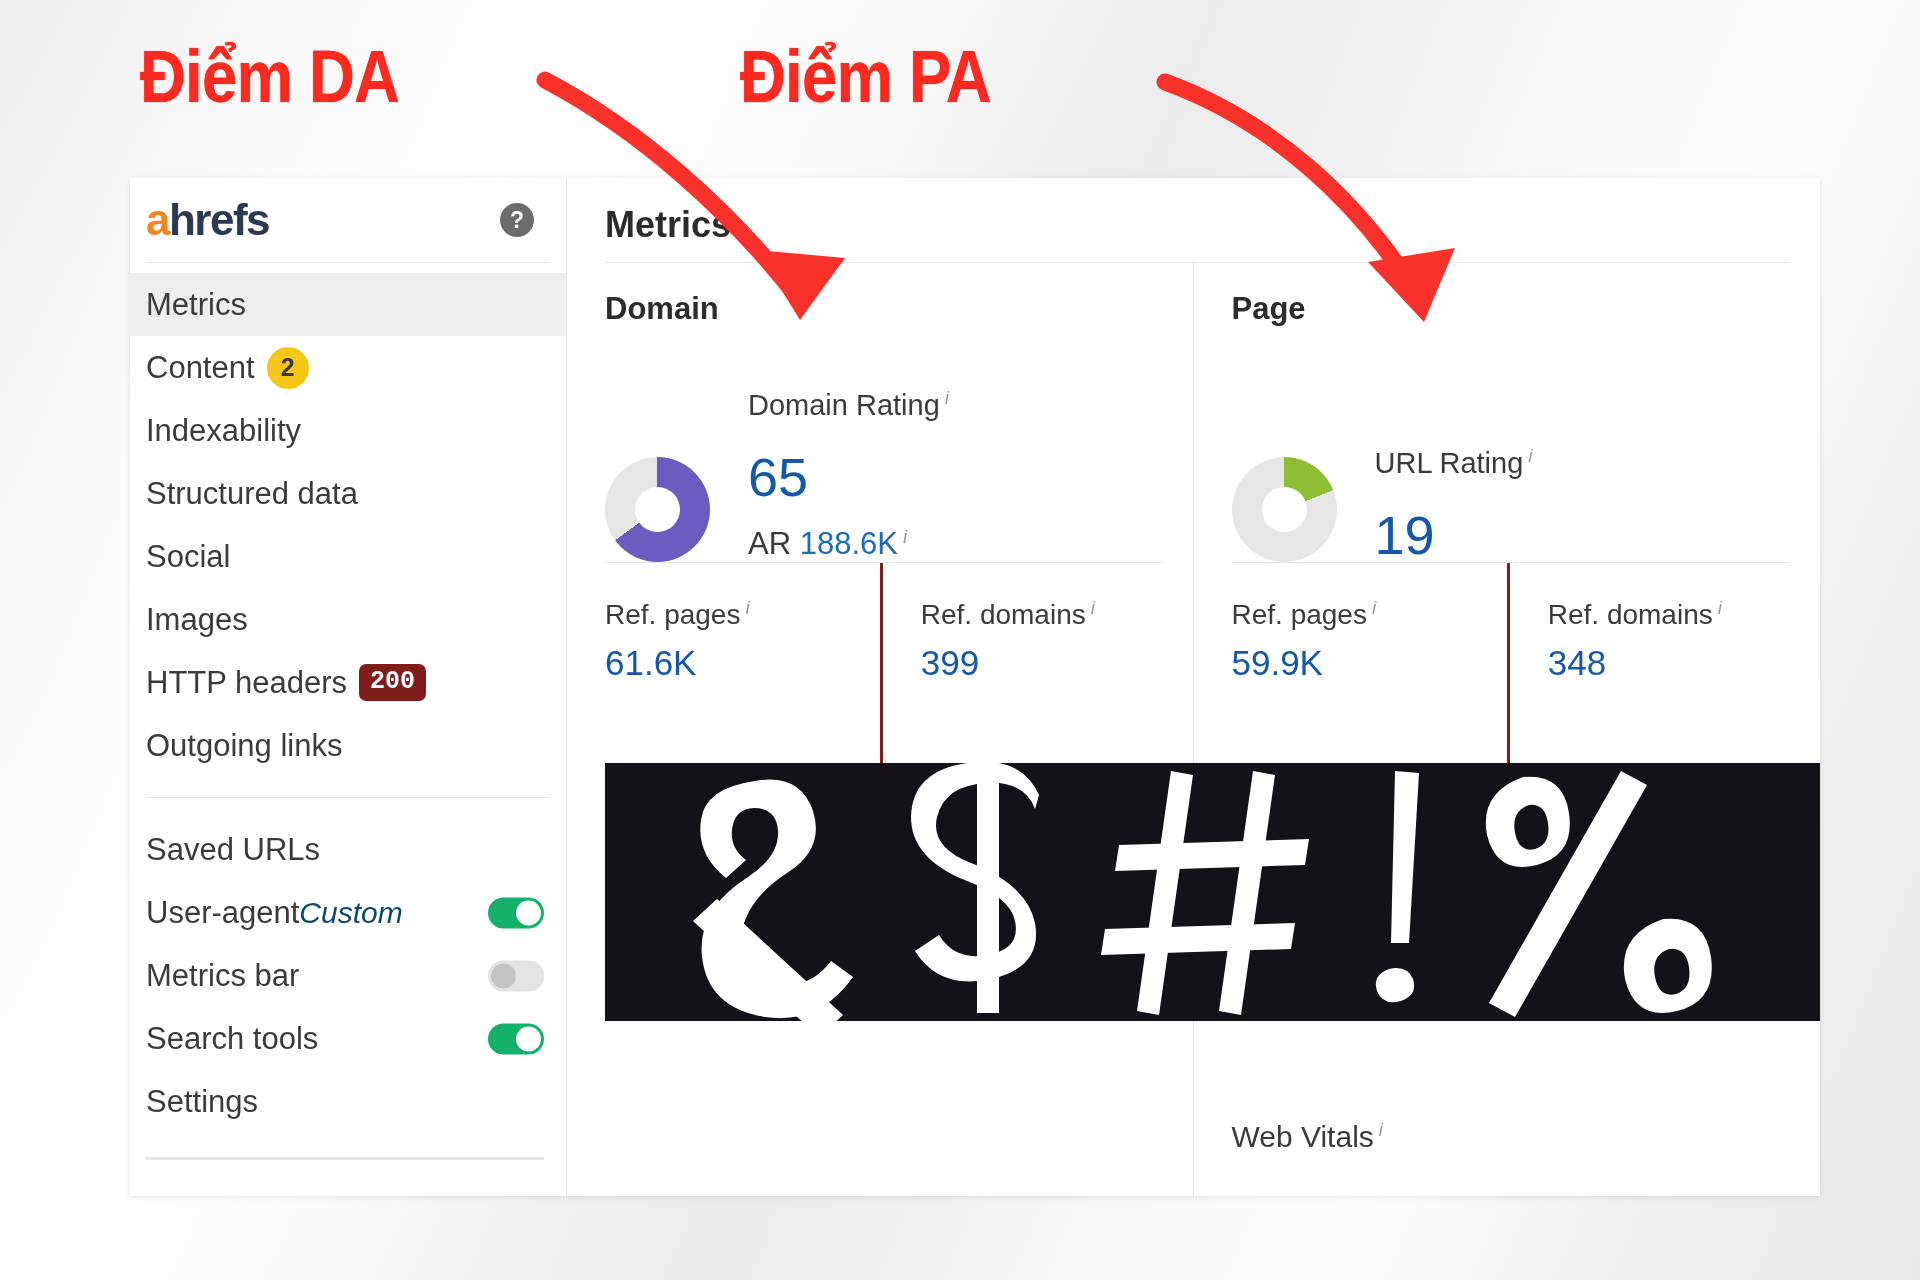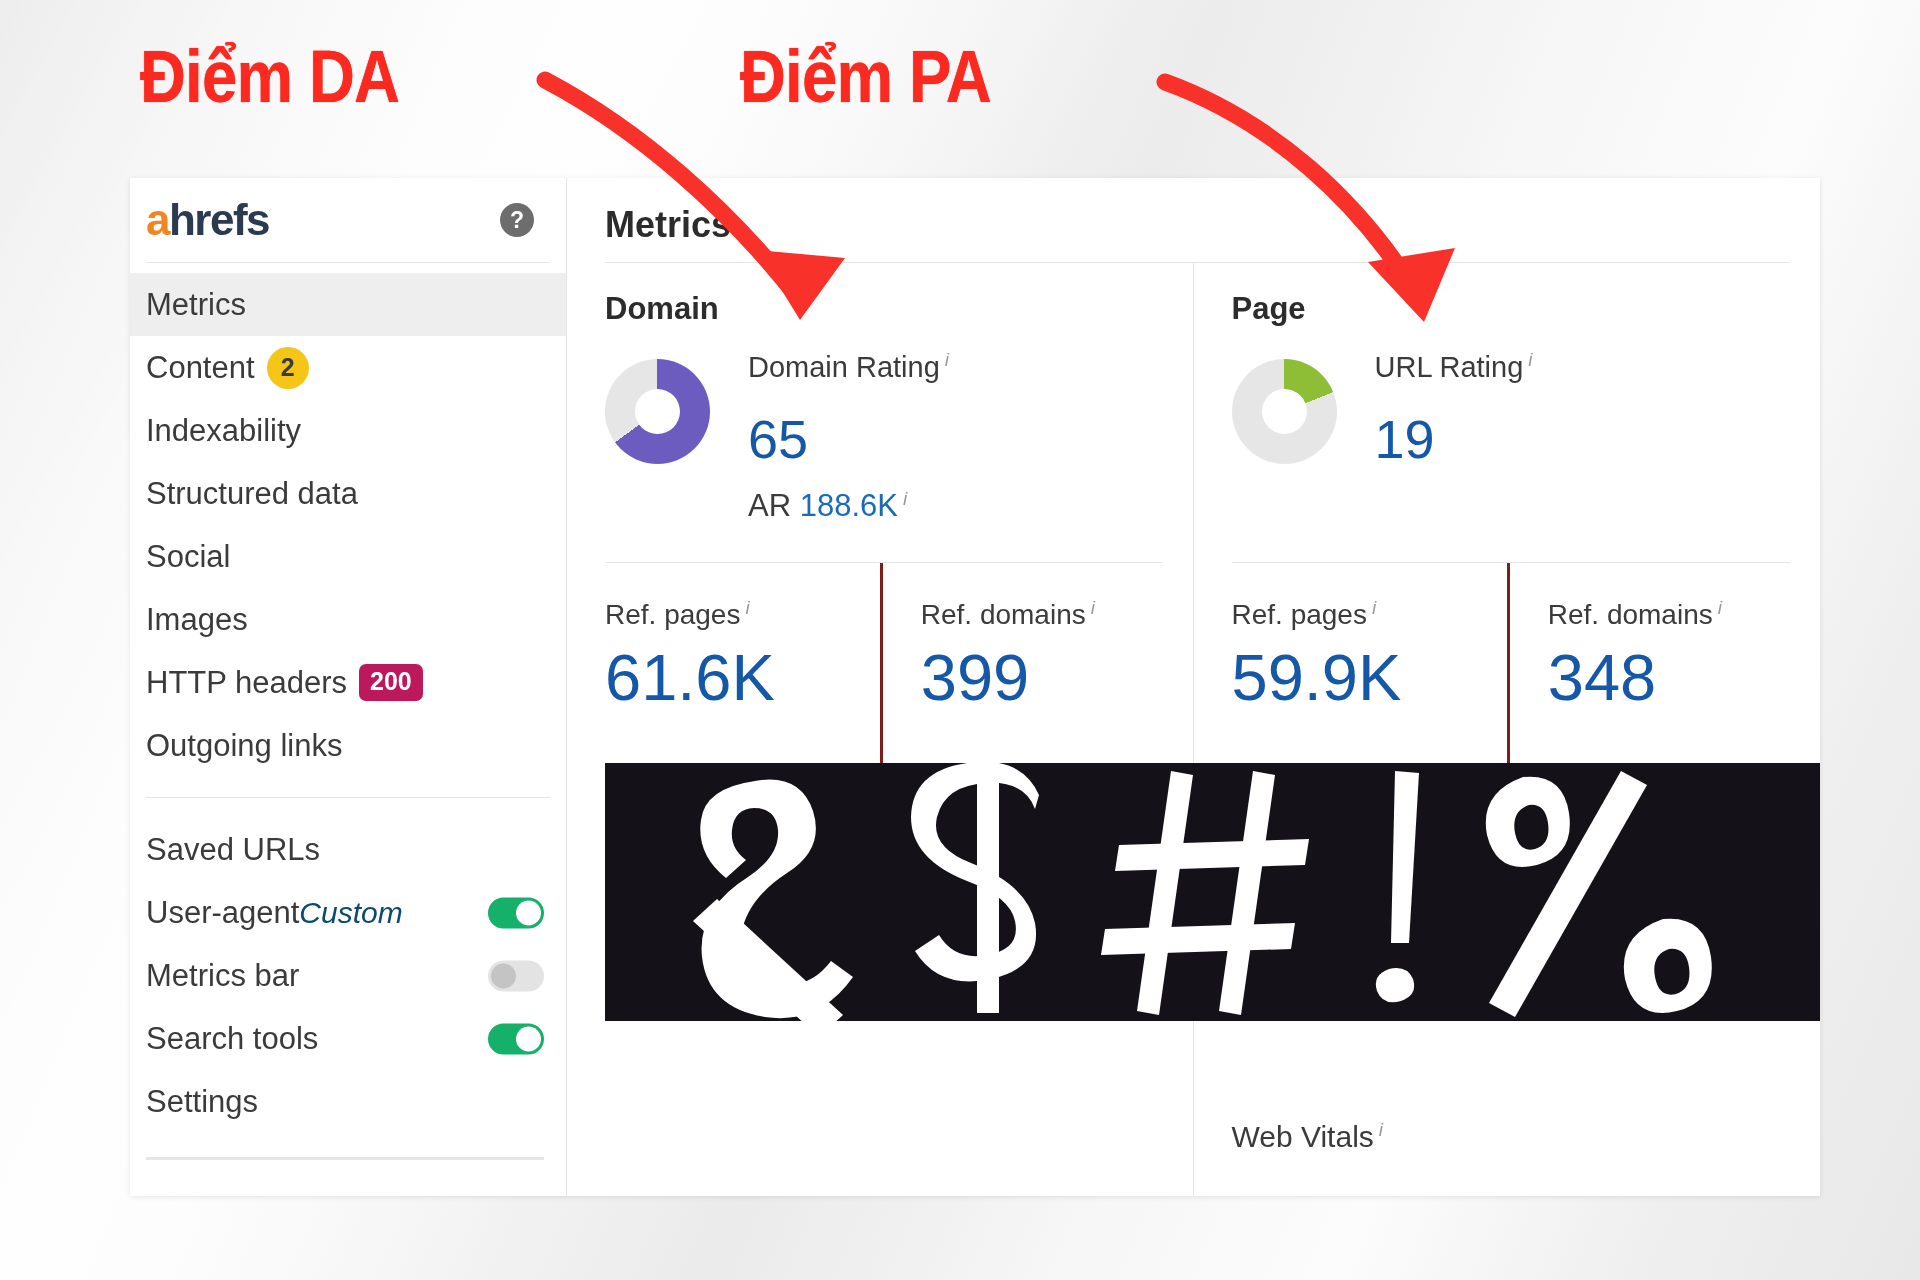--- a/index.html
+++ b/index.html
@@ -128,22 +128,23 @@
   }
   .badge-count {
     width: 42px; height: 42px;
     border-radius: 50%;
     background: #f5c518;
     color: #3b3b3b;
   }
   .badge-status {
     padding: 5px 11px 7px;
     border-radius: 7px;
-    background: #be185d;
+    background: #7f1d1d;
     color: #ffffff;
+    font-family: Liberation Mono, monospace;
   }
   .nav-spacer { height: 20px; }
   .toggle {
     position: absolute;
     right: 22px;
     top: 50%;
     transform: translateY(-50%);
     width: 56px; height: 31px;
     border-radius: 16px;
     background: #e3e3e3;
@@ -187,21 +188,21 @@
 
   .col-head {
     font-size: 31px;
     font-weight: bold;
     color: #2c2c2c;
     padding: 28px 0 0 38px;
   }
 
   .rating-row {
     display: flex;
-    align-items: flex-start;
+    align-items: flex-end;
     padding: 22px 0 0 38px;
     height: 235px;
   }
   .donut {
     width: 105px; height: 105px;
     border-radius: 50%;
     flex: 0 0 105px;
     position: relative;
     margin-top: 10px;
   }
@@ -243,21 +244,21 @@
   .sep { height: 1px; background: #e6e6e6; margin: 0 30px 0 38px; }
 
   .ref-row { display: flex; height: 200px; }
   .ref-cell {
     flex: 1 1 50%;
     padding: 34px 0 0 38px;
     min-width: 0;
   }
   .ref-cell + .ref-cell { border-left: 3px solid #7f1d1d; }
   .ref-label { font-size: 28px; color: #3b3b3b; white-space: nowrap; }
-  .ref-value { font-size: 65px; color: #1558a8; margin-top: 14px; line-height: 1; }
+  .ref-value { font-size: 35px; color: #1558a8; margin-top: 14px; line-height: 1; }
 
   
   .censor-wrap {
     flex: 1;
     position: relative;
     min-height: 0;
   }
   .censor {
     position: absolute;
     left: 38px;

